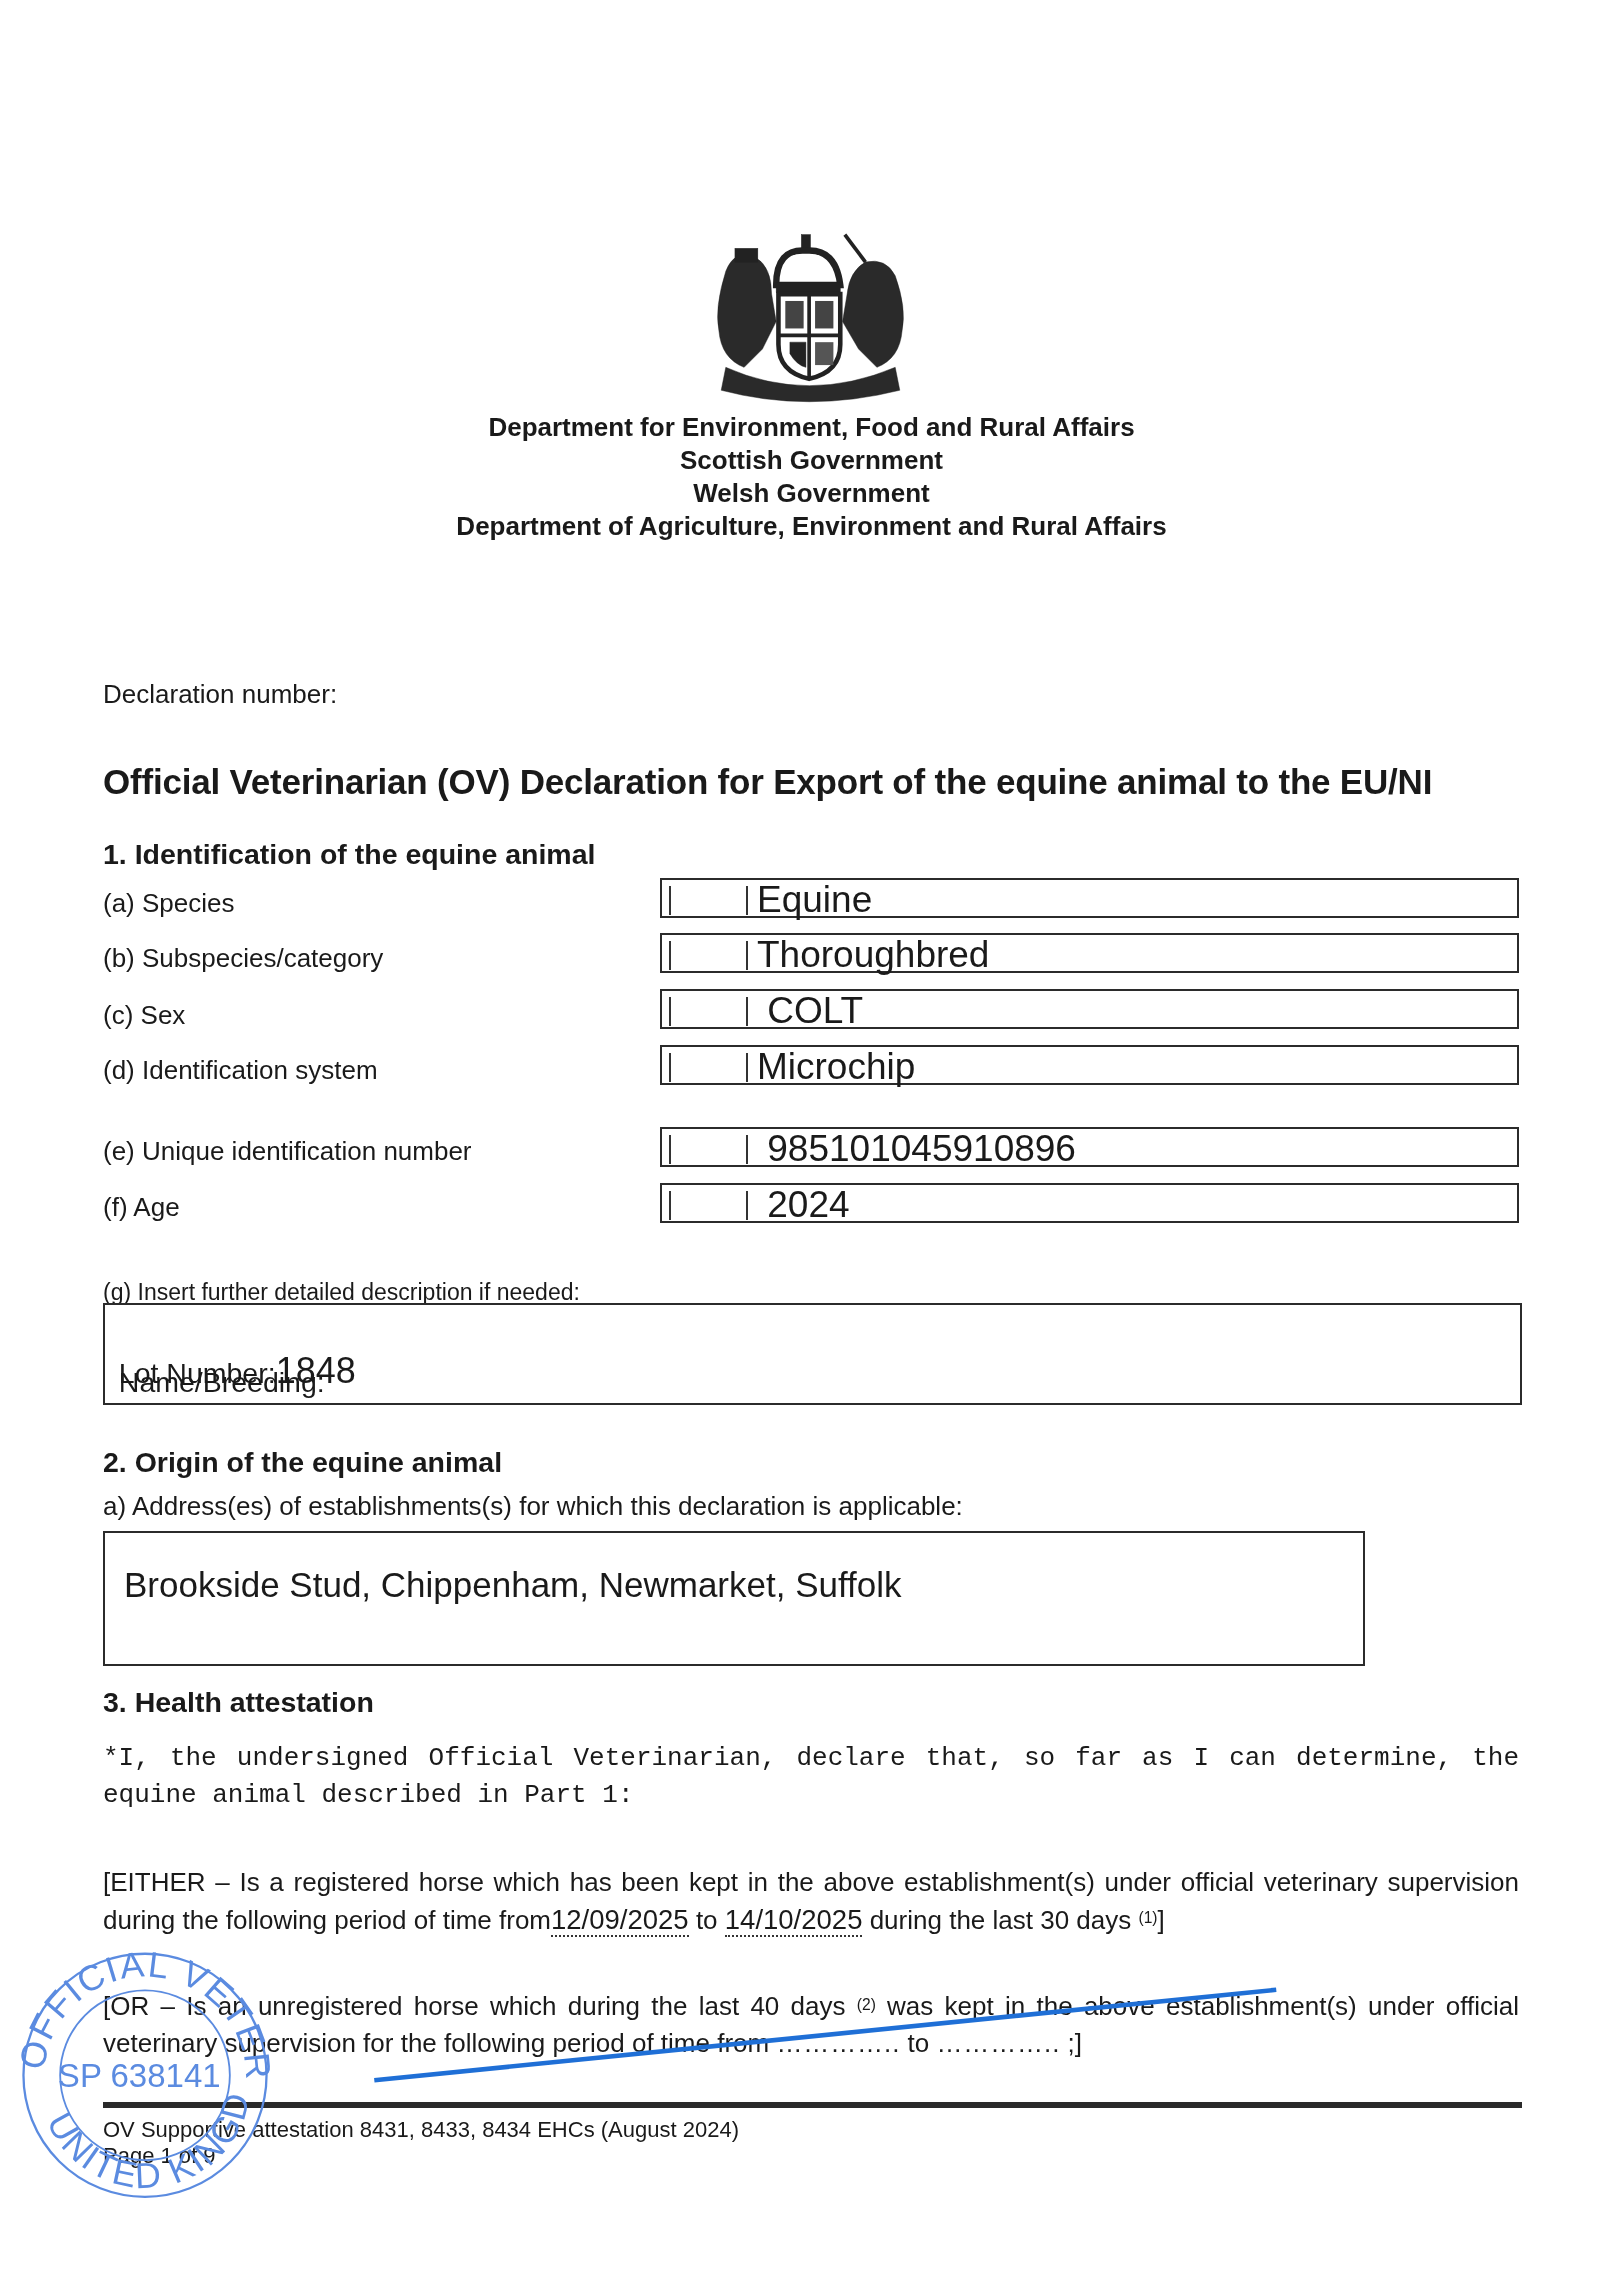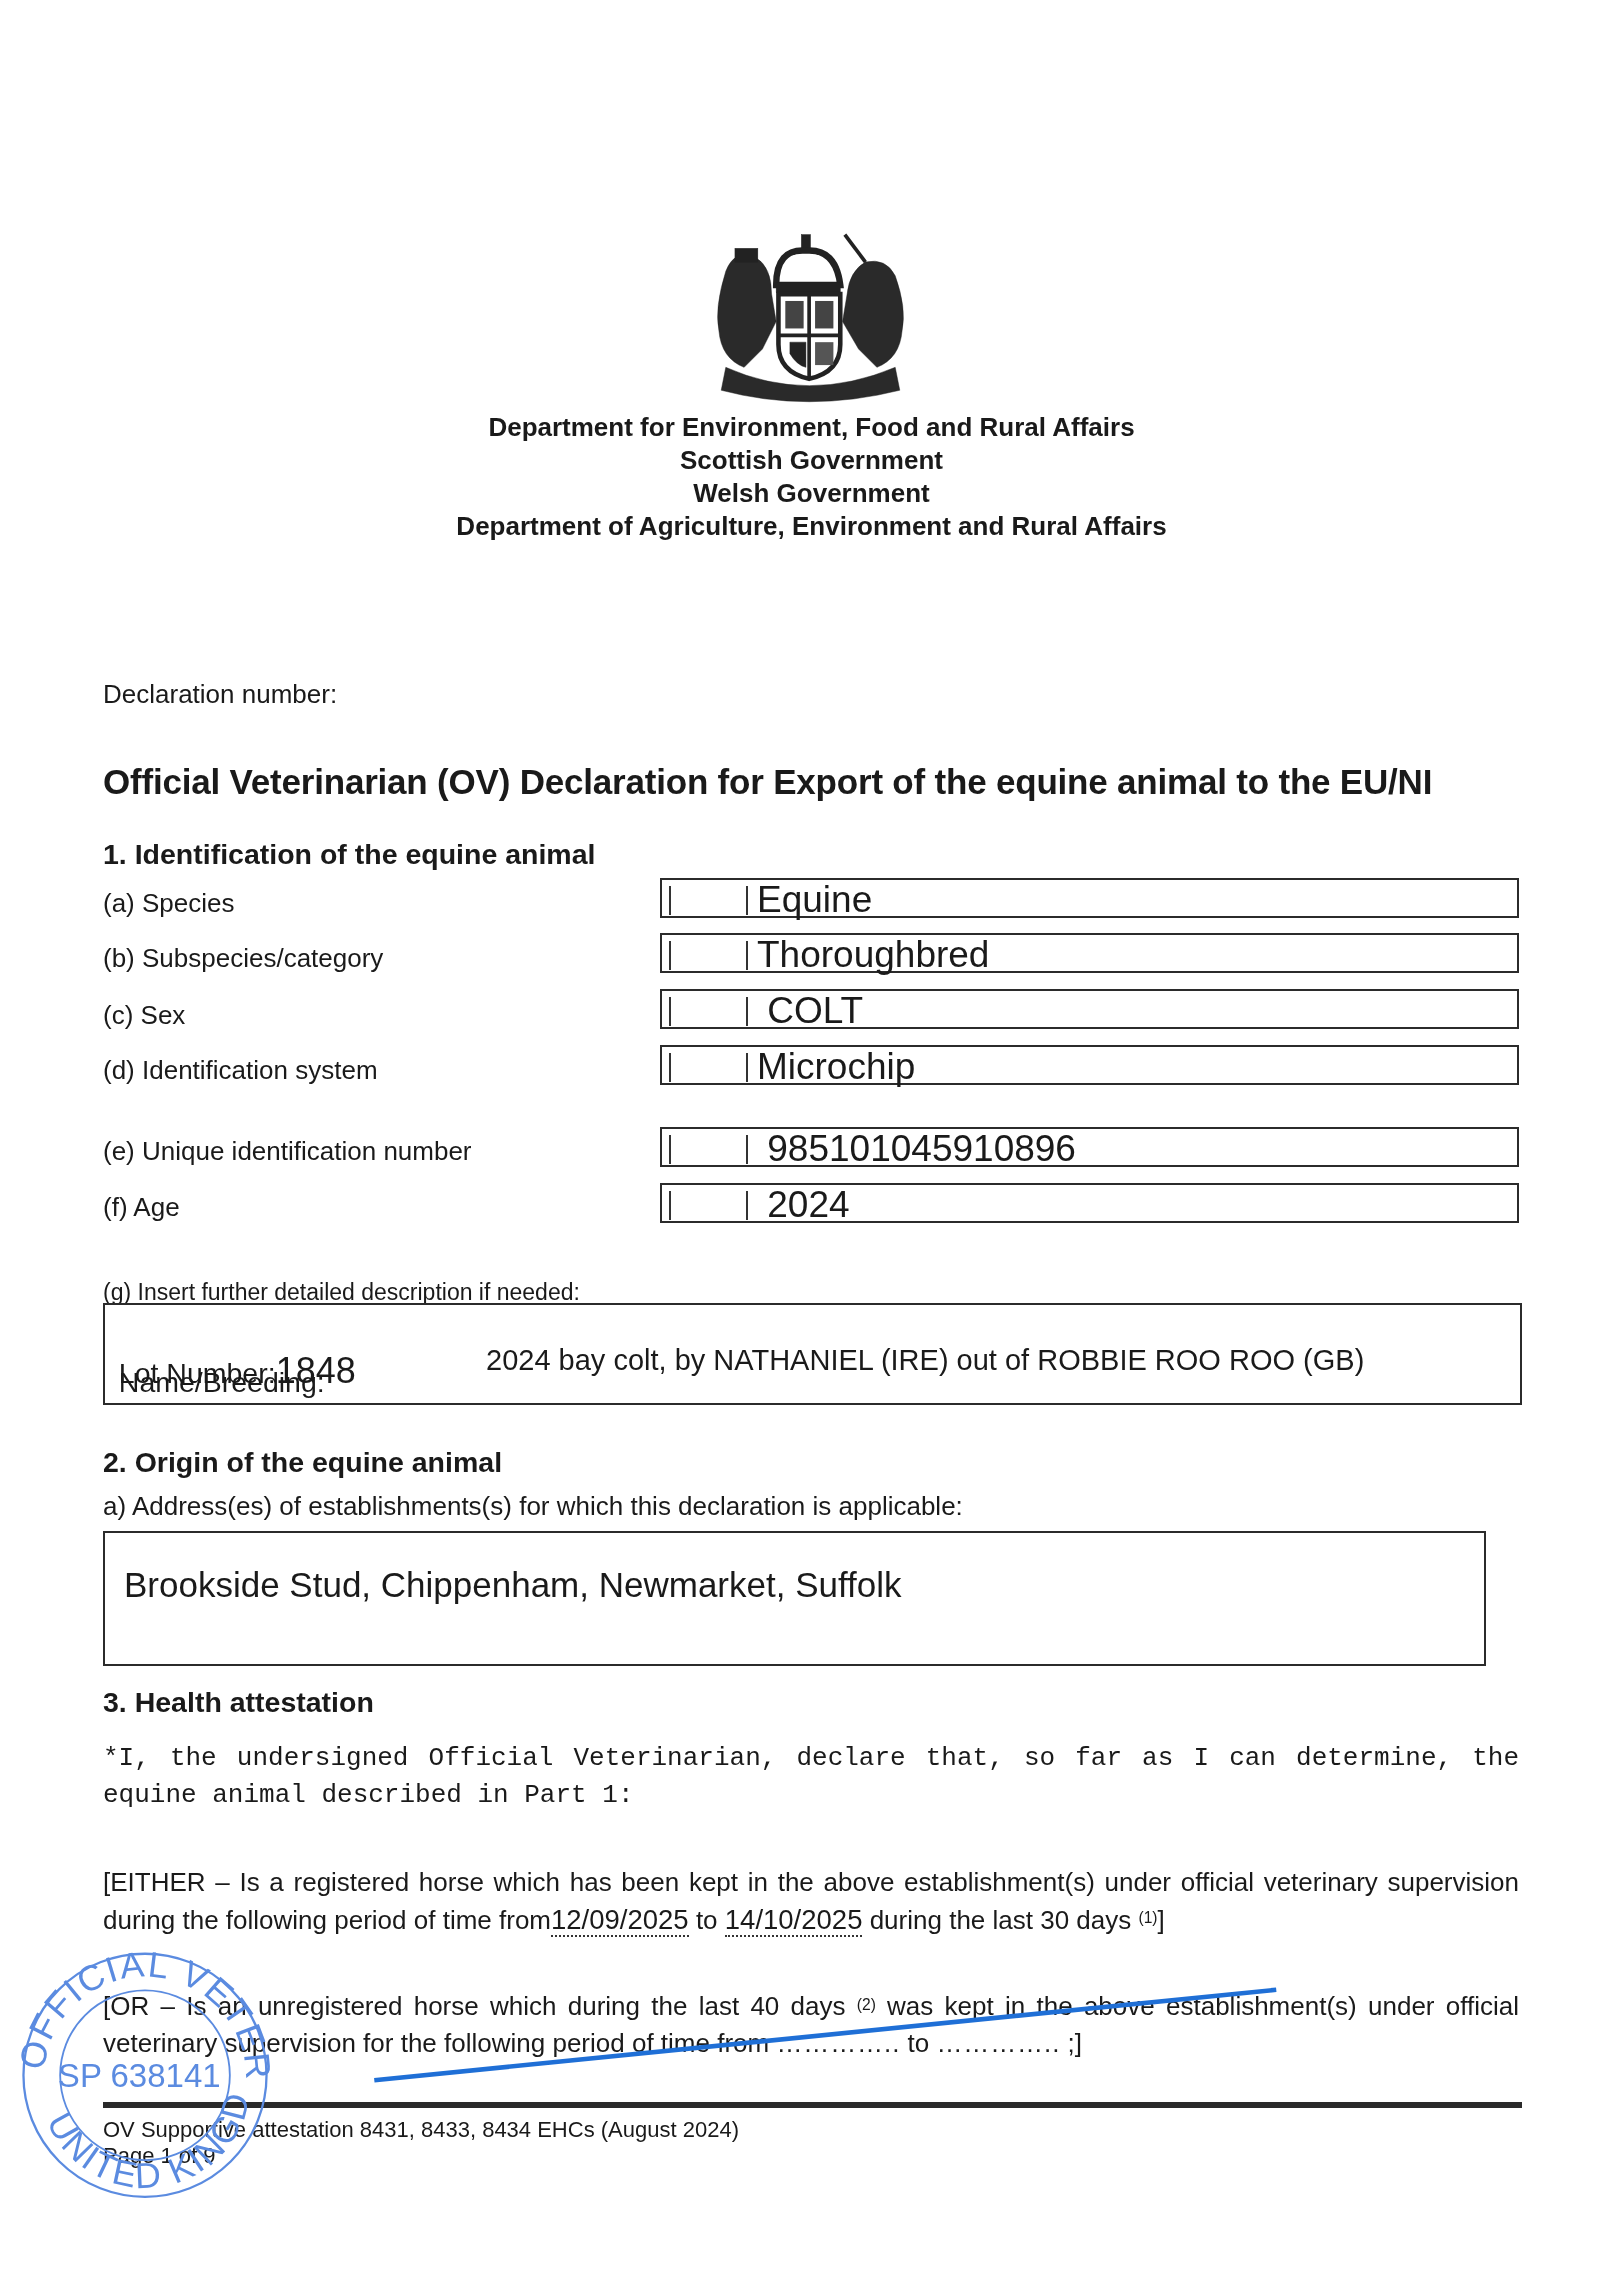--- a/index.html
+++ b/index.html
@@ -28,21 +28,21 @@
   
   .g-label { left: 103px; top: 1279px; font-size: 23px; }
   .detail-box { left: 103px; top: 1303px; width: 1419px; height: 102px; border: 2.3px solid #2b2b2b; box-sizing: border-box; }
   .detail-box .lot-lbl { position: absolute; left: 13.8px; top: 7.3px; font-size: 28.5px; margin-top: 38px; }
   .detail-box .lot-val { font-size: 36px; }
   .detail-box .name-lbl { position: absolute; left: 13.8px; top: 61px; font-size: 28.5px; }
   .detail-box .breeding { position: absolute; left: 381px; top: 39px; font-size: 29px; white-space: nowrap; }
 
   .origin-sub { left: 103px; top: 1491px; font-size: 26px; }
   .origin-sub b { font-weight: normal; }
-  .addr-box { left: 103px; top: 1531px; width: 1383px; height: 135px; border: 2.3px solid #2b2b2b; box-sizing: border-box; }
+  .addr-box { left: 103px; top: 1531px; width: 1262px; height: 135px; border: 2.3px solid #2b2b2b; box-sizing: border-box; }
   .addr-box .addr { position: absolute; left: 19px; top: 32px; font-size: 35px; white-space: nowrap; }
 
   .para { left: 103px; width: 1416px; font-size: 26px; line-height: 37px; text-align: justify; }
   .para sup { font-size: 15.6px; vertical-align: top; position: relative; top: -1.8px; }
   .date-fill { font-size: 27.5px; border-bottom: 2.8px dotted #333; padding-bottom: 0; }
   .dots { letter-spacing: 0.9px; }
 
   .footer-rule { left: 103px; top: 2102px; width: 1419px; height: 6.4px; background: #2a2a2a; }
   .footer-1 { left: 103px; top: 2117px; font-size: 22px; }
   .footer-2 { left: 103px; top: 2143px; font-size: 22px; }
@@ -130,21 +130,20 @@
 <div class="abs field-box" style="top:1183px">
   <span class="tick1"></span>
   <span class="tick2"></span>
   <span class="val" style="white-space:pre"> 2024</span>
 </div>
 
 <div class="abs g-label">(g) Insert further detailed description if needed:</div>
 <div class="abs detail-box">
   <span class="lot-lbl"><span>Lot Number:</span><span class="lot-val">1848</span></span>
   <span class="name-lbl">Name/Breeding:</span>
-  <span class="breeding">2024 bay colt, by NATHANIEL (IRE) out of ROBBIE ROO ROO (GB)</span>
 </div>
 
 <div class="abs h-section" style="left:103px;top:1446px;">2. Origin of the equine animal</div>
 <div class="abs origin-sub"><span>a) Address(es) of establishments(s) </span><b>for</b><span> which this declaration is applicable:</span></div>
 <div class="abs addr-box">
   <span class="addr">Brookside Stud, Chippenham, Newmarket, Suffolk</span>
 </div>
 
 <div class="abs h-section" style="left:103px;top:1686px;">3. Health attestation</div>
 <div class="abs para" style="top:1740px;font-family:Liberation Mono, monospace;">*I, the undersigned Official Veterinarian, declare that, so far as I can determine, the equine animal described in Part 1:</div>

